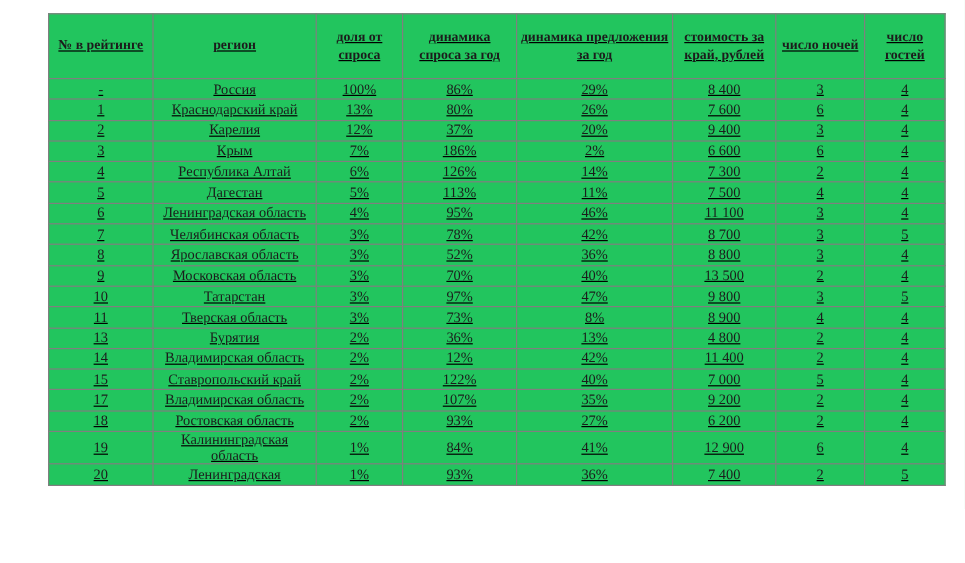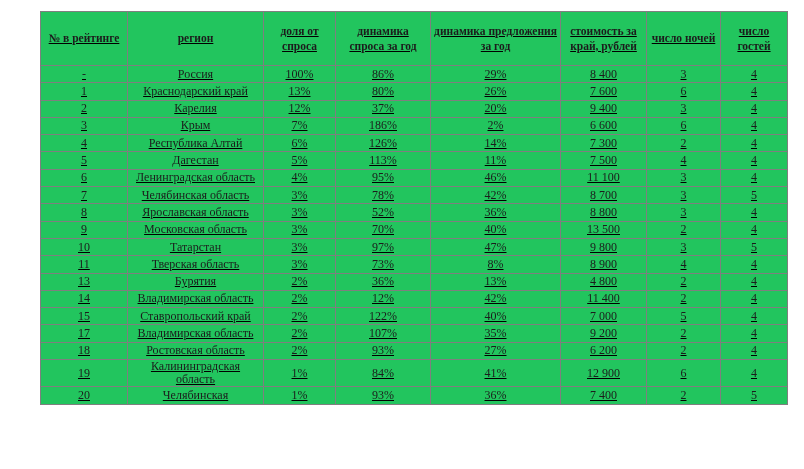--- a/index.html
+++ b/index.html
@@ -261,21 +261,21 @@
           <td>Калининградская область</td>
           <td>1%</td>
           <td>84%</td>
           <td>41%</td>
           <td>12 900</td>
           <td>6</td>
           <td>4</td>
         </tr>
         <tr>
           <td>20</td>
-          <td>Челябинская</td>
+          <td>Ленинградская</td>
           <td>1%</td>
           <td>93%</td>
           <td>36%</td>
           <td>7 400</td>
           <td>2</td>
           <td>5</td>
         </tr>
       </tbody>
   </table>
 </div>

